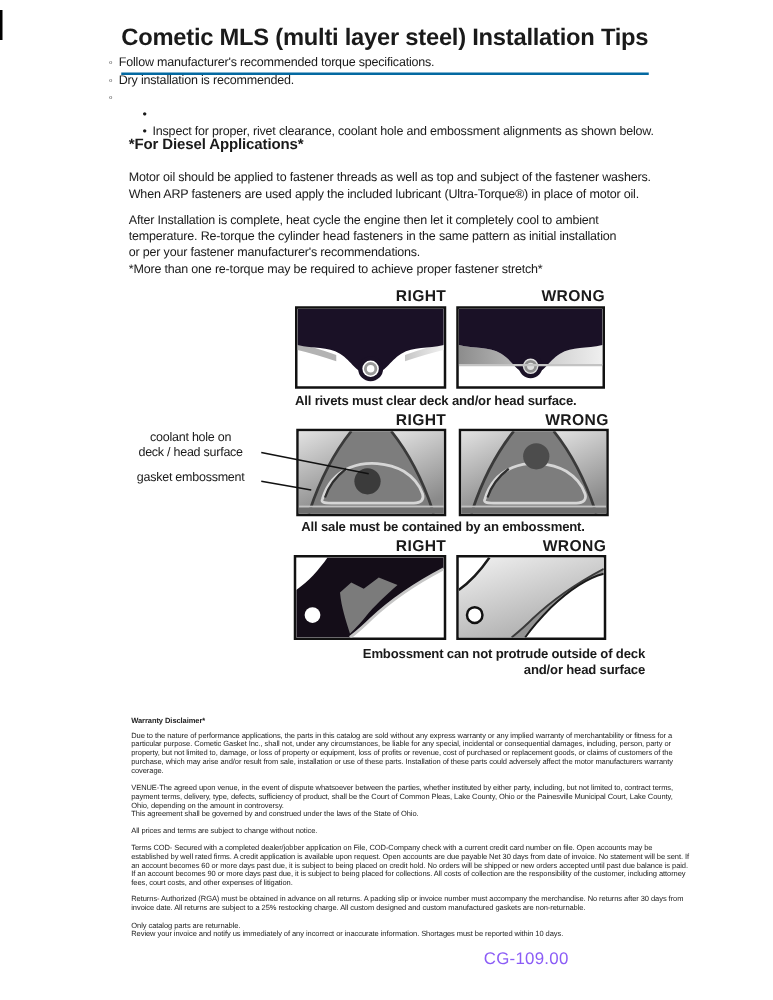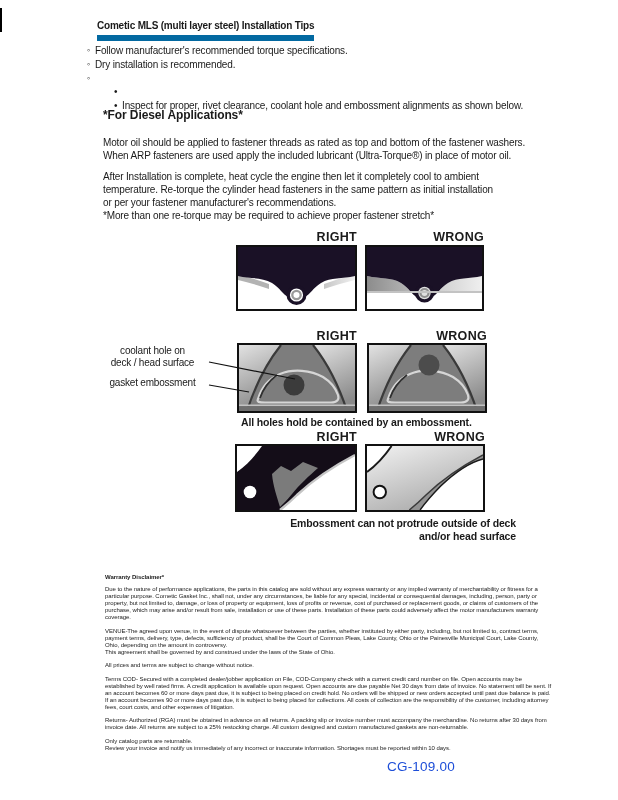--- a/index.html
+++ b/index.html
@@ -1,20 +1,20 @@
 <!DOCTYPE html>
 <html><head>
 <meta charset="utf-8">
 <style>
   html,body{margin:0;padding:0;background:#fff;}
   .page{position:relative;width:618px;height:800px;background:#fff;overflow:hidden;
         font-family:"Liberation Sans",sans-serif;color:#1a1a1a;}
   .artifact{position:absolute;left:0;top:8px;width:2px;height:24px;background:#000;}
-  .title{position:absolute;left:97px;top:20px;font-size:10px;font-weight:bold;letter-spacing:-0.2px;
-         border-bottom:6px solid #0369a1;padding-bottom:4px;white-space:nowrap;}
+  .title{position:absolute;left:97px;top:20px;font-size:19px;font-weight:bold;letter-spacing:-0.2px;
+         border-bottom:2px solid #0369a1;padding-bottom:16px;white-space:nowrap;}
   .tips{position:absolute;left:87px;top:44px;font-size:10px;letter-spacing:-0.15px;line-height:13.8px;}
   .tip{display:flex;}
   .tip .m{width:8px;flex:0 0 8px;font-size:9px;}
   .tip.sub{margin-left:27px;}
   .tip.sub .m{font-size:10px;}
   .diesel-head{position:absolute;left:103px;top:108px;font-size:12px;font-weight:bold;letter-spacing:-0.1px;}
   .para{position:absolute;left:103px;width:460px;font-size:10px;letter-spacing:-0.15px;
         line-height:13px;white-space:pre-line;}
   .p1{top:136px;}
   .p2{top:170px;}
@@ -23,21 +23,21 @@
   .dbox{position:absolute;border:2px solid #111;box-sizing:border-box;background:#fff;}
   .dbox svg{display:block;width:100%;height:100%;}
   .caption{position:absolute;font-size:10.5px;font-weight:bold;letter-spacing:-0.15px;line-height:12.5px;white-space:pre-line;}
   .sidelabel{position:absolute;width:115px;text-align:center;font-size:10px;letter-spacing:-0.2px;
              line-height:11.5px;white-space:pre-line;}
   .leads{position:absolute;left:205px;top:355px;pointer-events:none;}
   .legal{position:absolute;left:105px;top:574px;width:448px;font-size:6px;line-height:7px;
          letter-spacing:-0.05px;color:#222;}
   .legal p{margin:0 0 6.5px 0;white-space:pre-line;}
   .legal p.head{font-weight:bold;margin-bottom:5px;}
-  .pagenum{position:absolute;left:387px;top:759px;font-size:13.5px;letter-spacing:0.2px;color:#1d4ed8;}
+  .pagenum{position:absolute;left:387px;top:759px;font-size:13.5px;letter-spacing:0.2px;color:#8b5cf6;}
 </style>
 </head>
 <body>
 
 <div class="page">
   <div class="artifact"></div>
 
   <div class="title">Cometic MLS (multi layer steel) Installation Tips</div>
 
   <div class="tips">
@@ -55,21 +55,21 @@
     <div class="tip sub">
       <span class="m">•</span>
     </div>
     <div class="tip sub">
       <span class="m">•</span>
       <span>Inspect for proper, rivet clearance, coolant hole and embossment alignments as shown below.</span>
     </div>
   </div>
 
   <div class="diesel-head">*For Diesel Applications*</div>
-  <div class="para p1">Motor oil should be applied to fastener threads as rated as top and bottom of the fastener washers.
+  <div class="para p1">Motor oil should be applied to fastener threads as well as top and subject of the fastener washers.
 When ARP fasteners are used apply the included lubricant (Ultra-Torque®) in place of motor oil.</div>
   <div class="para note">*More than one re-torque may be required to achieve proper fastener stretch*</div>
   <div class="para p2">After Installation is complete, heat cycle the engine then let it completely cool to ambient
 temperature. Re-torque the cylinder head fasteners in the same pattern as initial installation
 or per your fastener manufacturer's recommendations.</div>
 
   <div class="dlabel" style="left:236px;top:230px;width:121px;">RIGHT</div>
   <div class="dlabel" style="left:365px;top:230px;width:119px;">WRONG</div>
 
   <div class="dbox" style="left:236px;top:245px;width:121px;height:66px;">
@@ -100,20 +100,21 @@
         </defs>
       <path d="M0,29 C13,32 24,30 34,36 C44,42 46,52 57.5,52 C69,52 71,42 81,36 C91,30 102,32 115,29 L115,45 L0,45 Z" fill="url(#gw1)"></path>
       <path d="M0,0 H115 V29 C102,32 91,30 81,36 C71,42 69,52 57.5,52 C46,52 44,42 34,36 C24,30 13,32 0,29 Z" fill="#1a1126"></path>
       <circle cx="57.5" cy="46" r="9.5" fill="#1a1126"></circle>
       <circle cx="57.5" cy="46" r="6.2" fill="#e0e0e0"></circle>
       <circle cx="57.5" cy="46" r="4" fill="none" stroke="#8f8f8f" stroke-width="2.2"></circle>
       <line x1="0" y1="45" x2="115" y2="45" stroke="#c3c3c3" stroke-width="1.8"></line>
     </svg>
   </div>
 
+  <div class="caption" style="left:236px;top:315px;width:280px;">All rivets must clear deck and/or head surface.</div>
 
   <div class="dlabel" style="left:237px;top:329px;width:120px;">RIGHT</div>
   <div class="dlabel" style="left:367px;top:329px;width:120px;">WRONG</div>
 
   <div class="sidelabel" style="left:95px;top:345px;">coolant hole on
 deck / head surface</div>
   <div class="sidelabel" style="left:95px;top:377px;">gasket embossment</div>
 
   <div class="dbox" style="left:237px;top:343px;width:120px;height:70px;">
     <svg viewBox="0 0 116 66" preserveAspectRatio="none">
@@ -157,21 +158,21 @@
       <rect y="59.5" width="116" height="1.6" fill="#c2c2c2"></rect>
       <rect y="61.1" width="116" height="4.9" fill="#6e6e6e"></rect>
     </svg>
   </div>
 
   <svg class="leads" width="95" height="40">
     <line x1="4" y1="7" x2="90" y2="24" stroke="#111" stroke-width="1.2"></line>
     <line x1="4" y1="30" x2="44" y2="37" stroke="#111" stroke-width="1.2"></line>
   </svg>
 
-  <div class="caption" style="left:241px;top:416px;width:280px;">All holes hold be contained by an embossment.</div>
+  <div class="caption" style="left:241px;top:416px;width:280px;">All sale must be contained by an embossment.</div>
 
   <div class="dlabel" style="left:235px;top:430px;width:122px;">RIGHT</div>
   <div class="dlabel" style="left:365px;top:430px;width:120px;">WRONG</div>
 
   <div class="dbox" style="left:235px;top:444px;width:122px;height:68px;">
     <svg viewBox="0 0 118 64" preserveAspectRatio="none">
       <path d="M25,0 H118 V9 C95,21 76,34 60,49 C53,56 48,60 43,64 H0 V26 C10,19 18,10 25,0 Z" fill="#140d18"></path>
       <path d="M118,9 C95,21 76,34 60,49 C53,56 48,60 43,64" stroke="#c6c6c6" stroke-width="2.4" fill="none"></path>
       <path d="M35,28 L44,20 L54,25 L66,16 L81,22 C72,30 62,39 55,48 C50,54 46,58 43,61 C40,51 36,40 35,28 Z" fill="#7b7b7b"></path>
       <circle cx="13" cy="46" r="6.3" fill="#ffffff"></circle>

